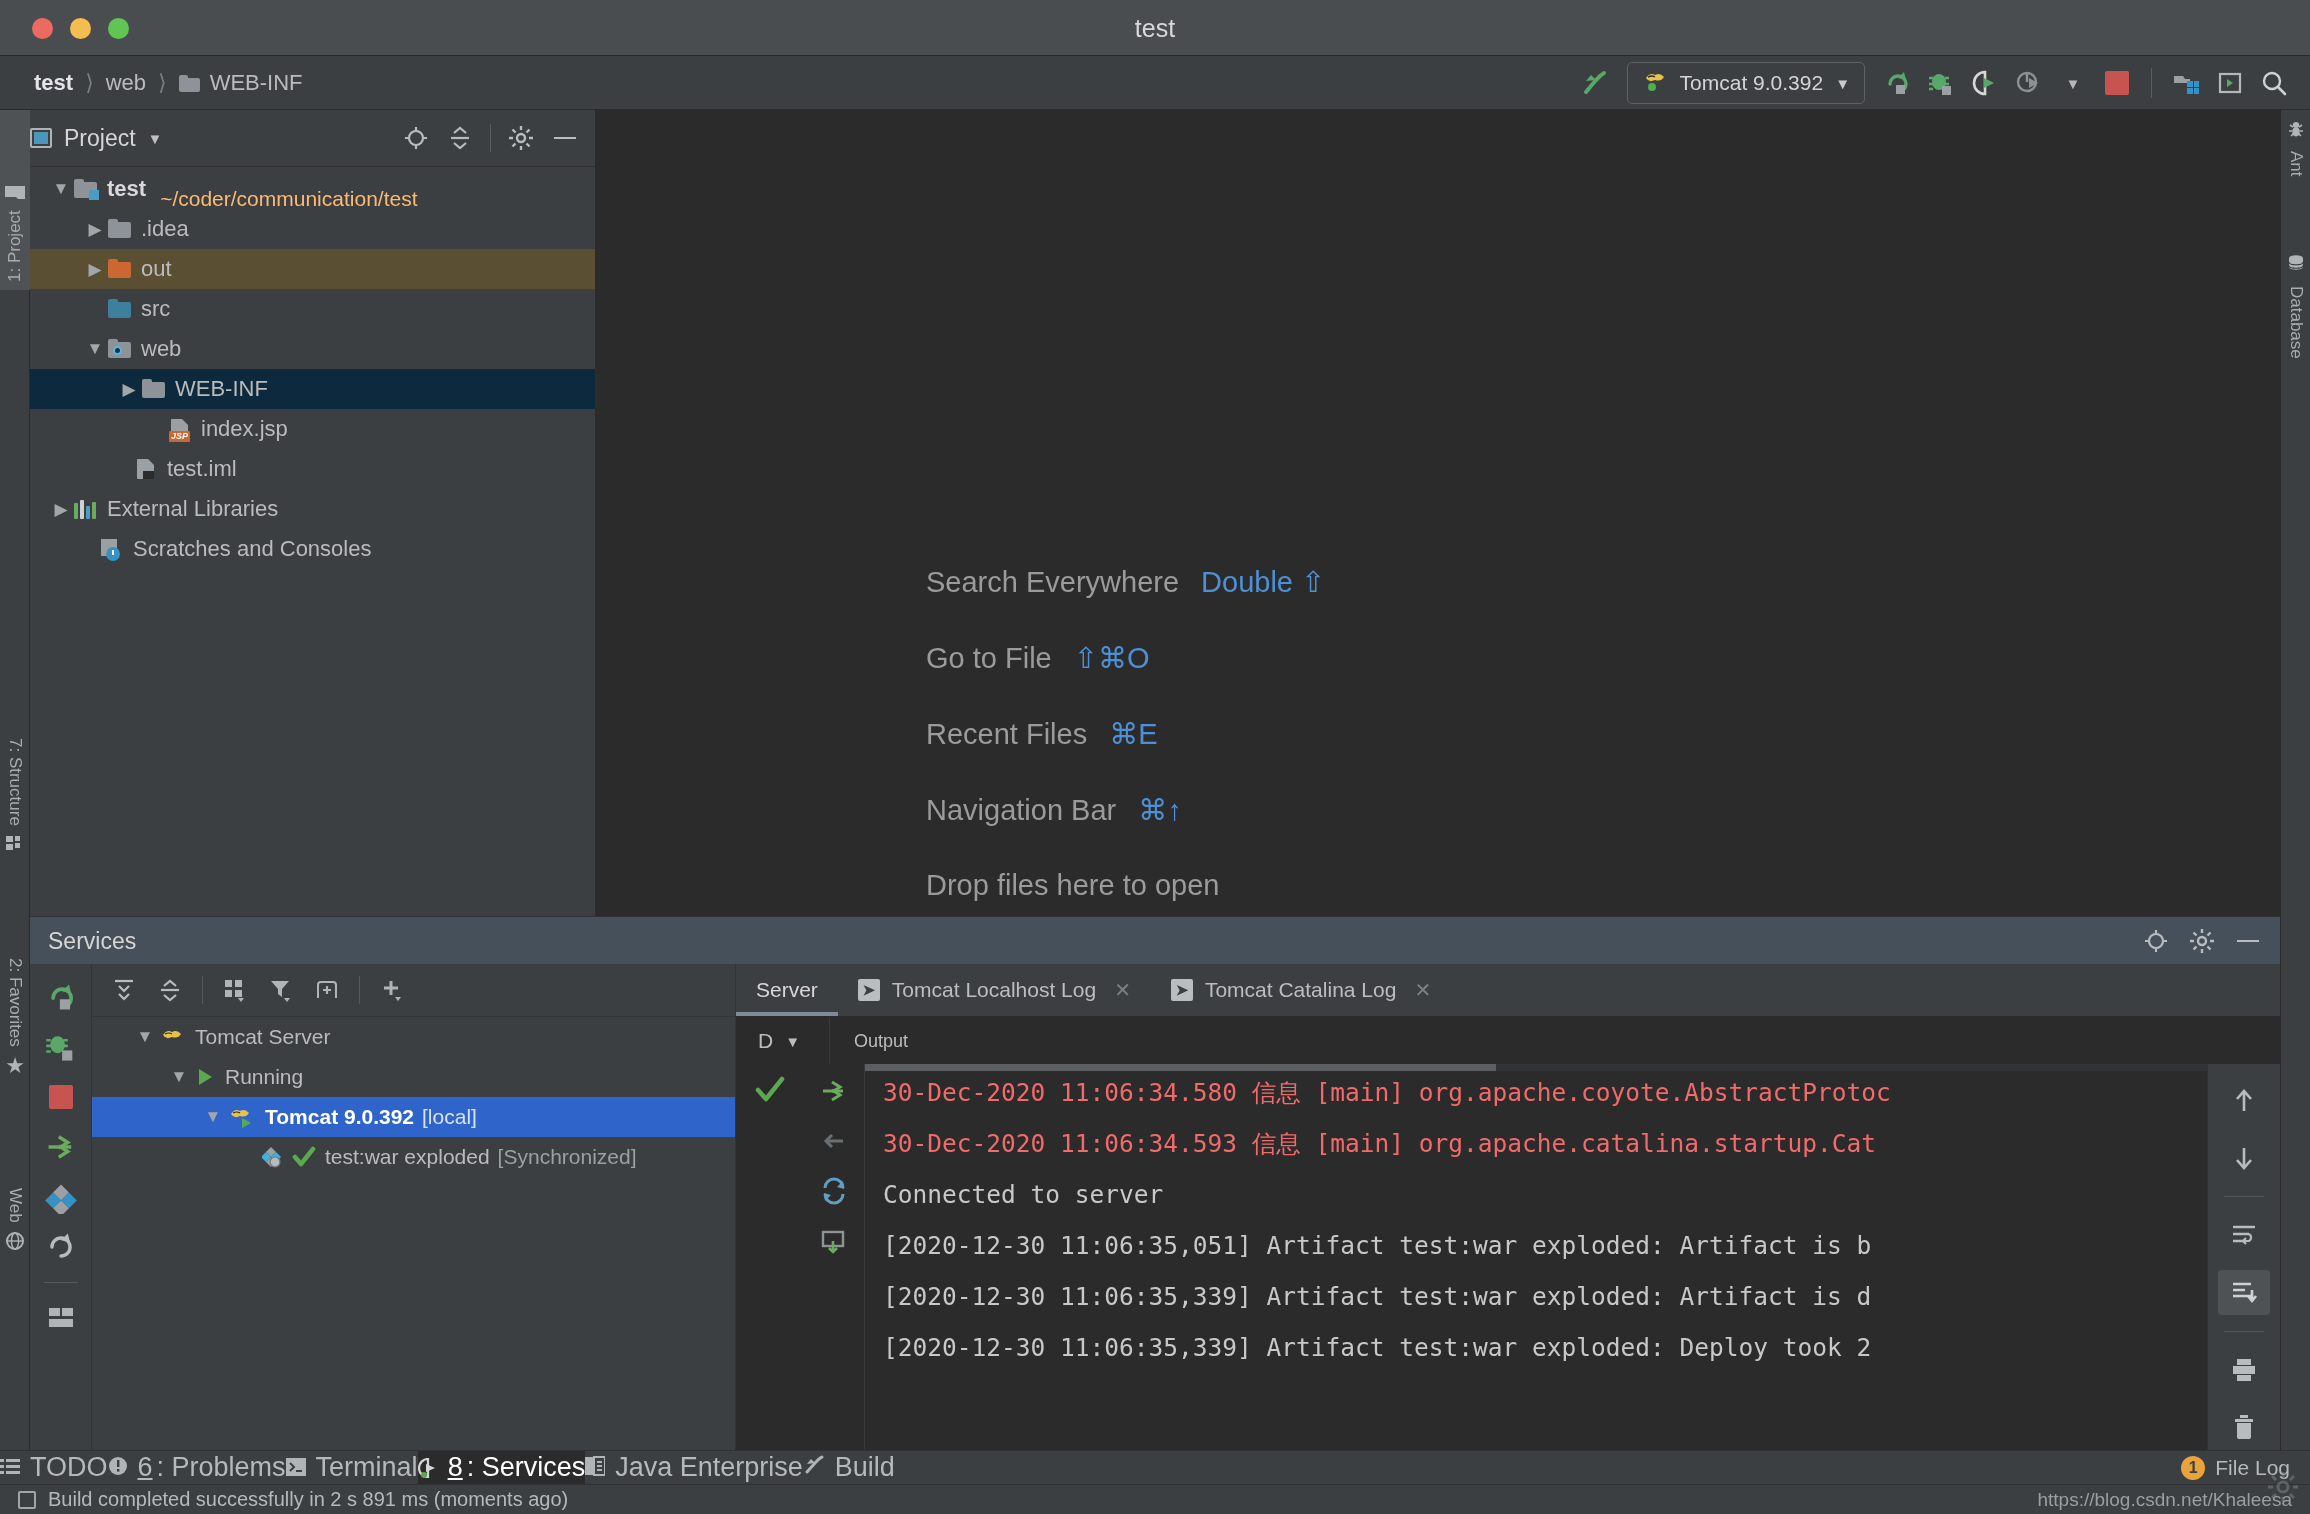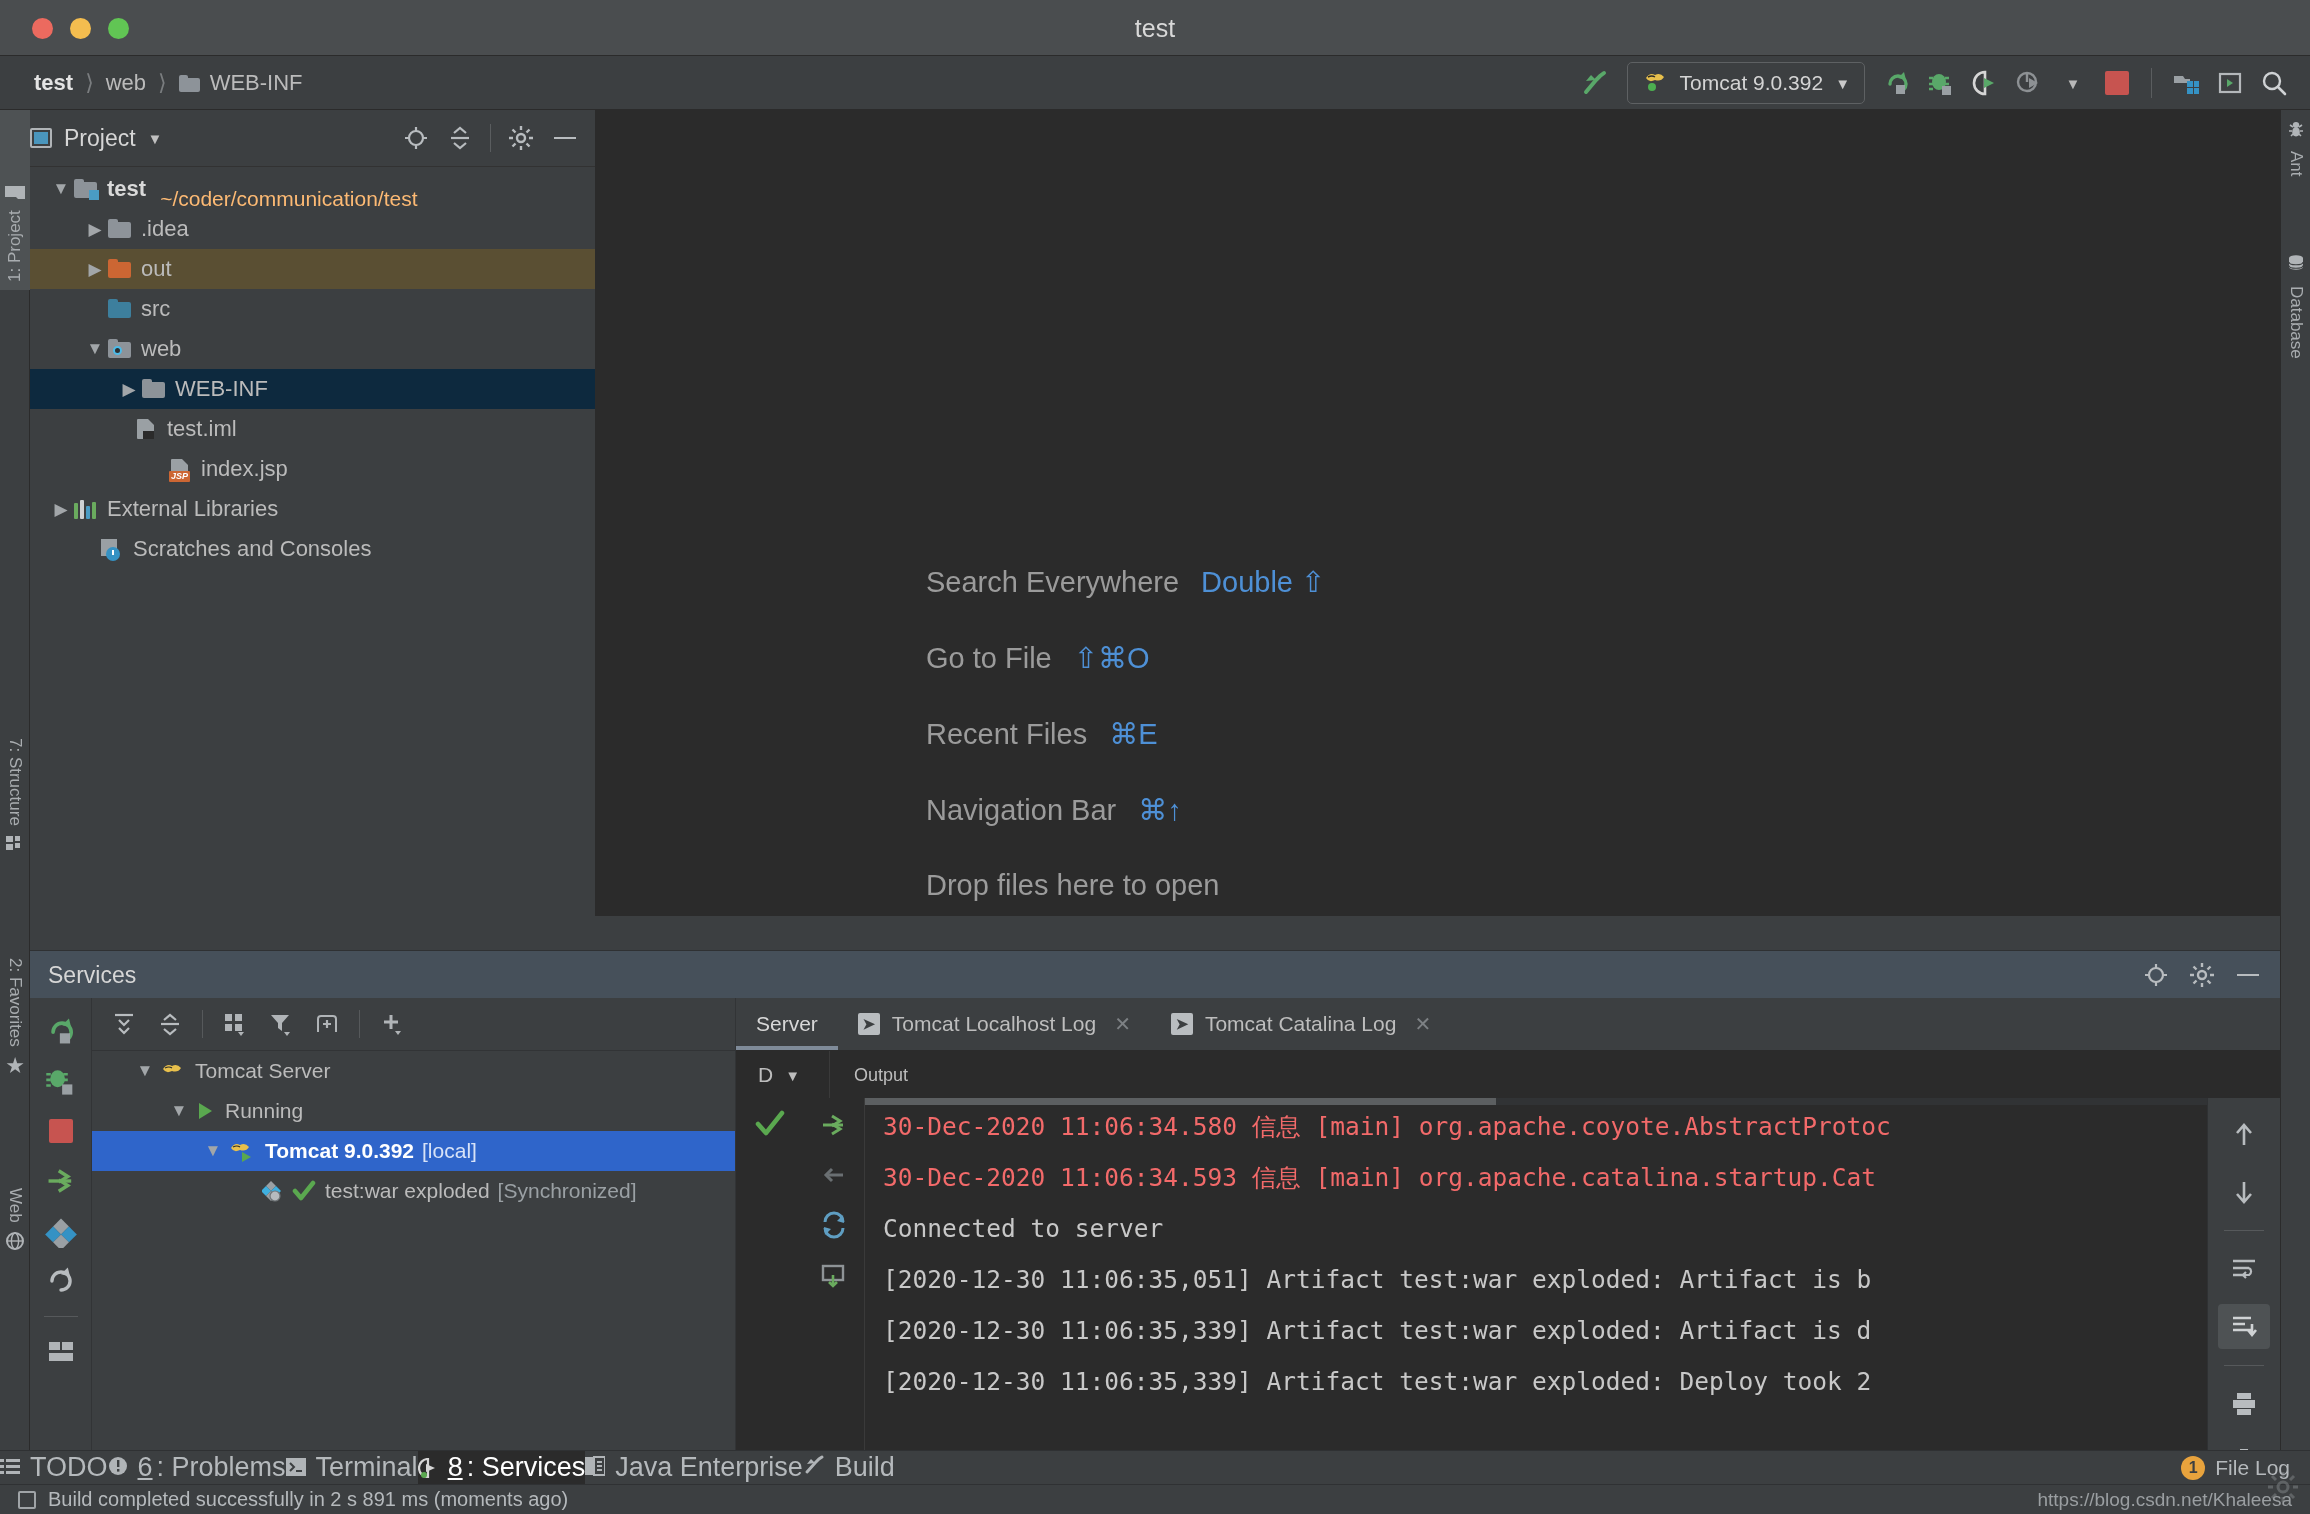--- a/index.html
+++ b/index.html
@@ -182,21 +182,21 @@
     position: absolute; left: 330px; top: 455px;
   }
   .hintrow {
     display: flex; align-items: baseline; gap: 22px;
     color: #9b9b9b; font-size: 29px; margin-bottom: 42px;
   }
   .hintkey { color: #4e90d6; font-size: 29px; }
 
   
   .services {
-    position: absolute; left: 30px; top: 950px; right: 30px; height: 534px;
+    position: absolute; left: 30px; top: 916px; right: 30px; height: 534px;
     background: #3c3f41;
   }
   .svc-header {
     position: relative; height: 48px; background: #46505a;
     display: flex; align-items: center;
     border-top: 1px solid #2f3133;
   }
   .svc-title { color: #d6d6d6; font-size: 23px; margin-left: 18px; }
   .svc-hdr-actions { position: absolute; right: 12px; top: 0; height: 48px; display: flex; align-items: center; gap: 6px; }
 
@@ -559,34 +559,34 @@
           </span>
         <span class="tlabel">web</span>
       </div>
 
       <div class="trow sel-blue" style="padding-left:86px;">
         <span class="twist">▶</span>
         <span class="ic ic-folder"></span>
         <span class="tlabel">WEB-INF</span>
       </div>
 
+      <div class="trow" style="padding-left:112px;">
+        <span class="twist"></span>
+        <span class="ic ic-file">
+            <i class="tag">JSP</i>
+          </span>
+        <span class="tlabel">index.jsp</span>
+      </div>
+
       <div class="trow" style="padding-left:78px;">
         <span class="twist"></span>
         <span class="ic ic-file">
             <i class="darktag"></i>
           </span>
         <span class="tlabel">test.iml</span>
-      </div>
-
-      <div class="trow" style="padding-left:112px;">
-        <span class="twist"></span>
-        <span class="ic ic-file">
-            <i class="tag">JSP</i>
-          </span>
-        <span class="tlabel">index.jsp</span>
       </div>
 
       <div class="trow" style="padding-left:18px;">
         <span class="twist">▶</span>
         <span class="ic ic-libs">
           <i style="height:16px;background:#6aab5e;"></i>
           <i style="height:19px;background:#cfd2d4;"></i>
           <i style="height:13px;background:#4a9cc4;"></i>
           <i style="height:17px;background:#6aab5e;"></i>
         </span>

